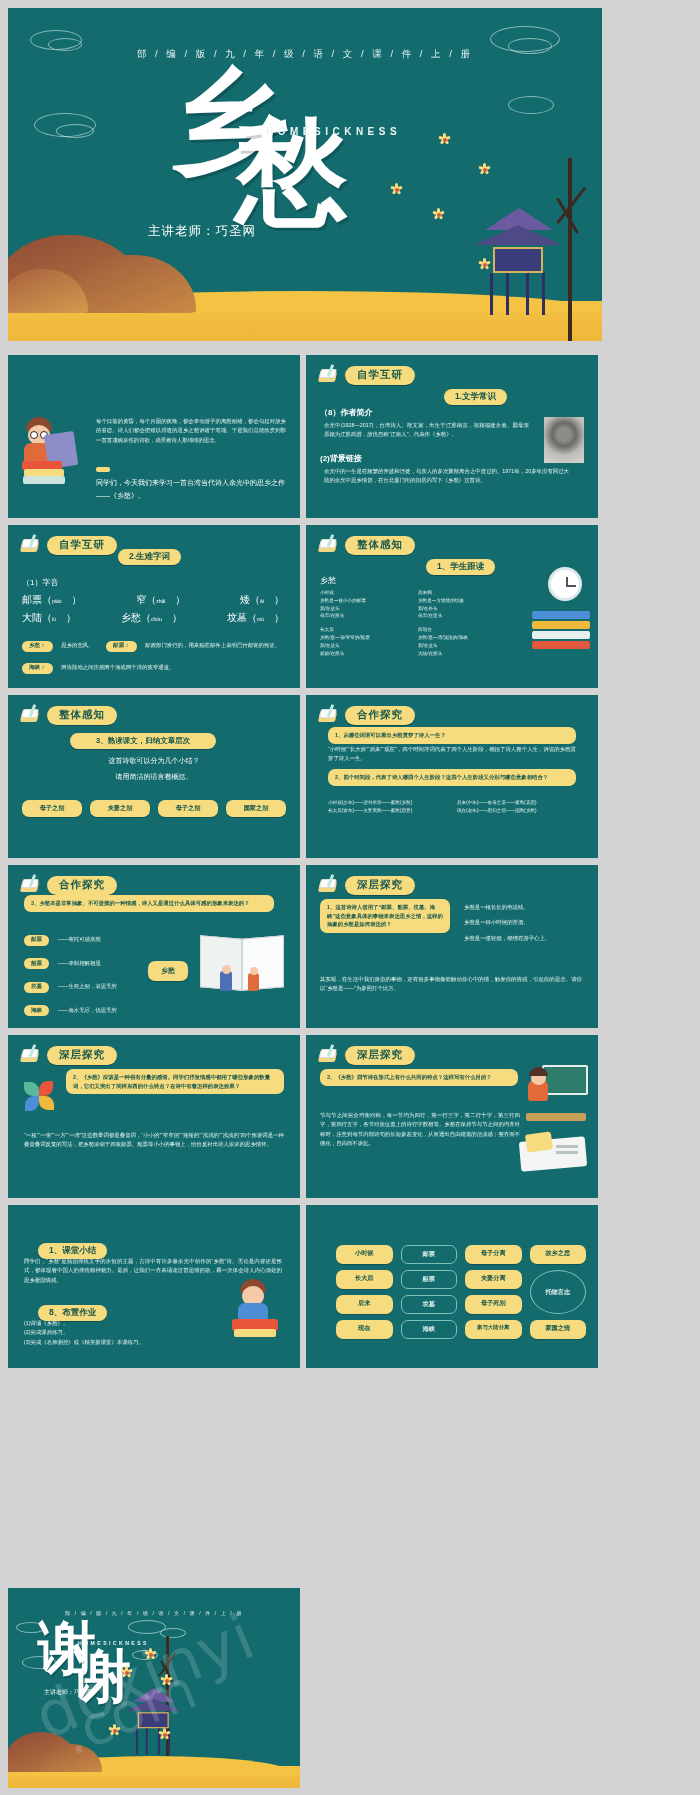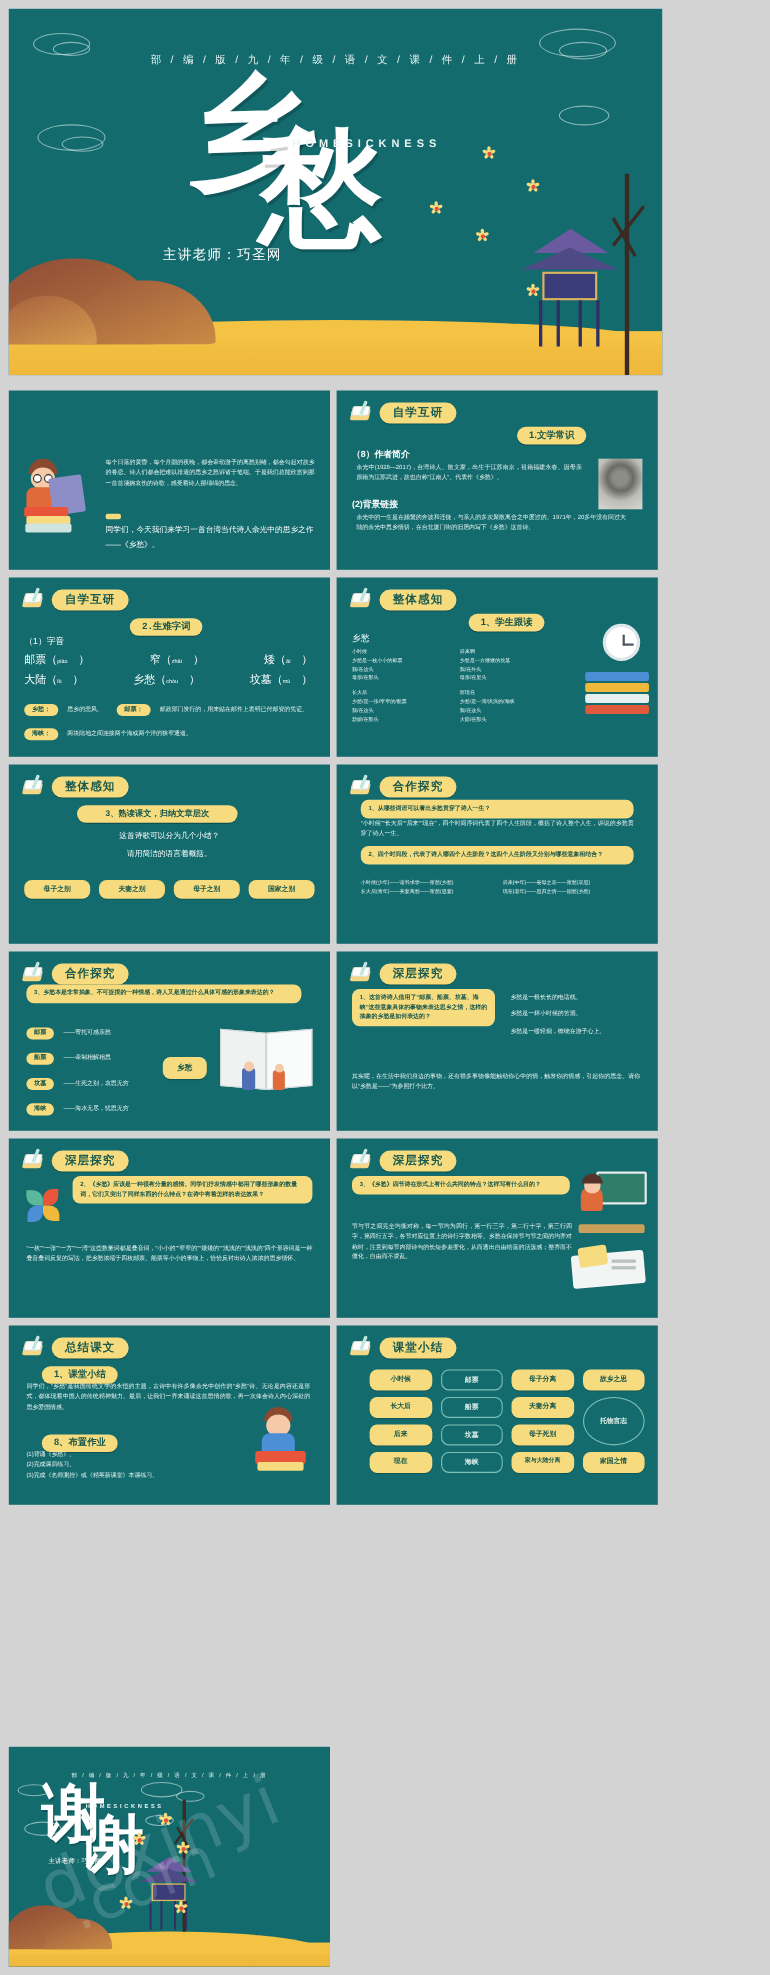--- a/index.html
+++ b/index.html
@@ -249,42 +249,42 @@
 
   <div class="slide s col-r" style="top:355px;">
     <div class="hdr">
       <span class="book-icon">
           <i class="pg1"></i>
           <i class="pg2"></i>
           <i class="pen"></i>
         </span>
       <span class="pill-title">自学互研</span>
     </div>
-    <div style="position:absolute;left:164px;top:30px;">
+    <div style="position:absolute;left:138px;top:30px;">
       <span class="sub-pill">1.文学常识</span>
     </div>
     <div class="h3" style="position:absolute;left:14px;top:52px;">（8）作者简介</div>
     <div class="body-txt" style="position:absolute;left:18px;top:66px;width:205px;text-align:justify;">余光中(1928—2017)，台湾诗人、散文家，出生于江苏南京，祖籍福建永春。因母亲原籍为江苏武进，故也自称“江南人”。代表作《乡愁》。</div>
     <div class="h3" style="position:absolute;left:14px;top:98px;">(2)背景链接</div>
     <div class="body-txt" style="position:absolute;left:18px;top:112px;width:245px;text-align:justify;">余光中的一生是在频繁的奔波和迁徙，与亲人的多次聚散离合之中度过的。1971年，20多年没有回过大陆的余光中思乡情切，在台北厦门街的旧居内写下《乡愁》这首诗。</div>
     <div class="portrait" style="position:absolute;right:14px;top:62px;">
         <div class="face"></div>
       </div>
   </div>
 
   <div class="slide s col-l" style="top:525px;">
     <div class="hdr">
       <span class="book-icon">
           <i class="pg1"></i>
           <i class="pg2"></i>
           <i class="pen"></i>
         </span>
       <span class="pill-title">自学互研</span>
     </div>
-    <div style="position:absolute;left:110px;top:34px;font-family:Liberation Mono, monospace;">
+    <div style="position:absolute;left:110px;top:20px;">
       <span class="sub-pill">2.生难字词</span>
     </div>
     <div class="h3" style="position:absolute;left:14px;top:52px;font-weight:normal;">（1）字音</div>
     <div style="position:absolute;left:14px;top:68px;width:262px;display:flex;justify-content:space-between;color:#fff;font-size:10px;">
       <span><span>邮票</span>（<small style="font-size:5px">piào</small>　）</span>
       <span><span>窄</span>（<small style="font-size:5px">zhǎi</small>　）</span>
       <span><span>矮</span>（<small style="font-size:5px">ǎi</small>　）</span>
     </div>
     <div style="position:absolute;left:14px;top:86px;width:262px;display:flex;justify-content:space-between;color:#fff;font-size:10px;">
       <span><span>大陆</span>（<small style="font-size:5px">lù</small>　）</span>
@@ -491,28 +491,20 @@
     <div class="body-txt" style="position:absolute;left:14px;top:76px;width:200px;text-align:justify;">节与节之间完全均衡对称，每一节均为四行，第一行三字，第二行十字，第三行四字，第四行五字，各节对应位置上的诗行字数相等。乡愁在保持节与节之间的均齐对称时，注意到每节内部诗句的长短参差变化，从而透出自由错落的活泼感；整齐而不僵化，自由而不凌乱。</div>
     <div style="position:absolute;right:8px;top:92px;width:70px;height:46px;">
       <div style="position:absolute;left:0;top:12px;width:66px;height:30px;background:#f2f5f4;border-radius:3px;transform:rotate(-5deg);"></div>
       <div style="position:absolute;left:6px;top:6px;width:26px;height:18px;background:#f6dc7f;border-radius:3px;transform:rotate(-8deg);"></div>
       <div style="position:absolute;left:36px;top:18px;width:22px;height:3px;background:#b9c4c2;"></div>
       <div style="position:absolute;left:36px;top:24px;width:22px;height:3px;background:#b9c4c2;"></div>
     </div>
   </div>
 
   <div class="slide s col-l" style="top:1205px;">
-    <div class="hdr">
-      <span class="book-icon">
-          <i class="pg1"></i>
-          <i class="pg2"></i>
-          <i class="pen"></i>
-        </span>
-      <span class="pill-title">总结课文</span>
-    </div>
     <div style="position:absolute;left:30px;top:34px;">
       <span class="sub-pill">1、课堂小结</span>
     </div>
     <div class="body-txt" style="position:absolute;left:16px;top:52px;width:258px;text-align:justify;">同学们，“乡愁”是我国传统文学的永恒的主题，古诗中有许多像余光中创作的“乡愁”诗。无论是内容还是形式，都体现着中国人的传统精神魅力。最后，让我们一齐来诵读这首思情的歌，再一次体会诗人内心深处的思乡爱国情感。</div>
     <div style="position:absolute;left:30px;top:96px;">
       <span class="sub-pill">8、布置作业</span>
     </div>
     <div class="body-txt" style="position:absolute;left:16px;top:114px;width:190px;">
       <div>(1)背诵《乡愁》。</div>
       <div>(2)完成课后练习。</div>
@@ -521,28 +513,20 @@
     <div style="position:absolute;right:18px;top:74px;width:52px;height:62px;">
       <div style="position:absolute;left:10px;top:0;width:26px;height:13px;border-radius:13px 13px 0 0;background:#8b4a2f;"></div>
       <div style="position:absolute;left:12px;top:7px;width:22px;height:20px;border-radius:50%;background:#f6c9a8;"></div>
       <div style="position:absolute;left:8px;top:24px;width:30px;height:20px;border-radius:7px 7px 3px 3px;background:#4c8fd6;"></div>
       <div style="position:absolute;left:2px;top:40px;width:46px;height:12px;background:#e8553a;border-radius:3px;"></div>
       <div style="position:absolute;left:4px;top:50px;width:42px;height:8px;background:#f6dc7f;border-radius:2px;"></div>
     </div>
   </div>
 
   <div class="slide s col-r" style="top:1205px;">
-    <div class="hdr">
-      <span class="book-icon">
-          <i class="pg1"></i>
-          <i class="pg2"></i>
-          <i class="pen"></i>
-        </span>
-      <span class="pill-title">课堂小结</span>
-    </div>
     <div style="position:absolute;left:30px;top:40px;width:250px;display:grid;grid-template-columns:repeat(4,1fr);gap:6px 8px;">
       <div class="chip">小时候</div>
       <div class="chip ghost">邮票</div>
       <div class="chip">母子分离</div>
       <div class="chip">故乡之思</div>
 
       <div class="chip">长大后</div>
       <div class="chip ghost">船票</div>
       <div class="chip">夫妻分离</div>
       <div class="chip circle" style="grid-row:span 2;">托物言志</div>

